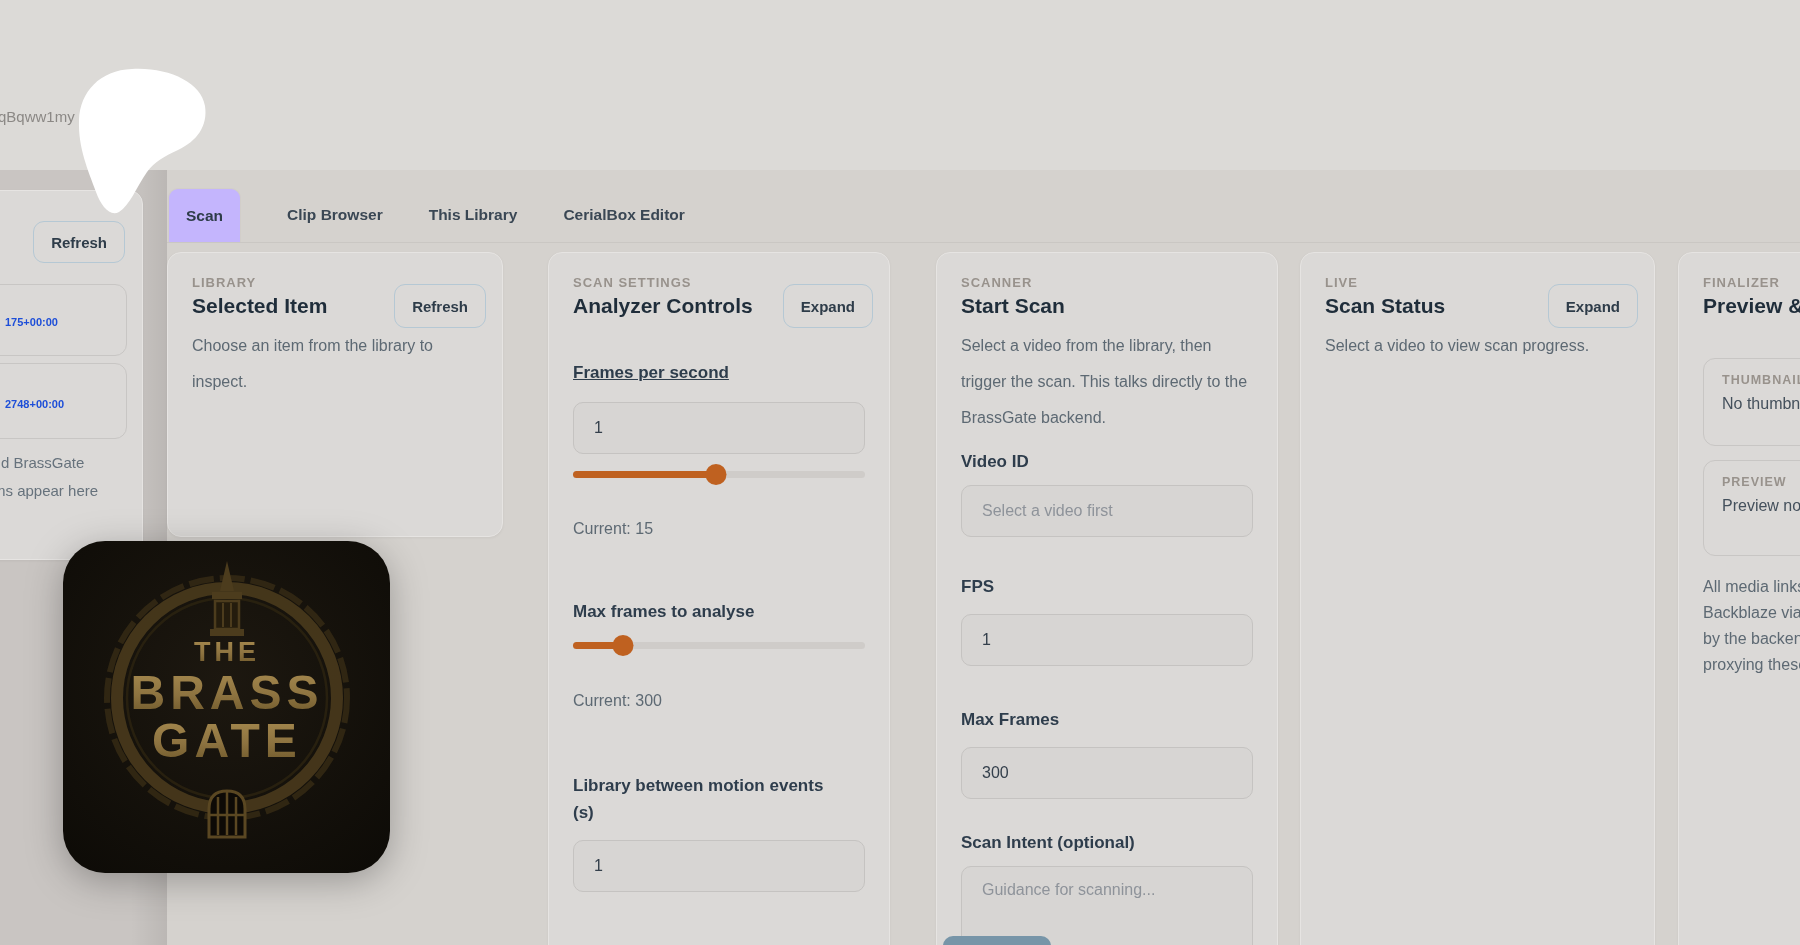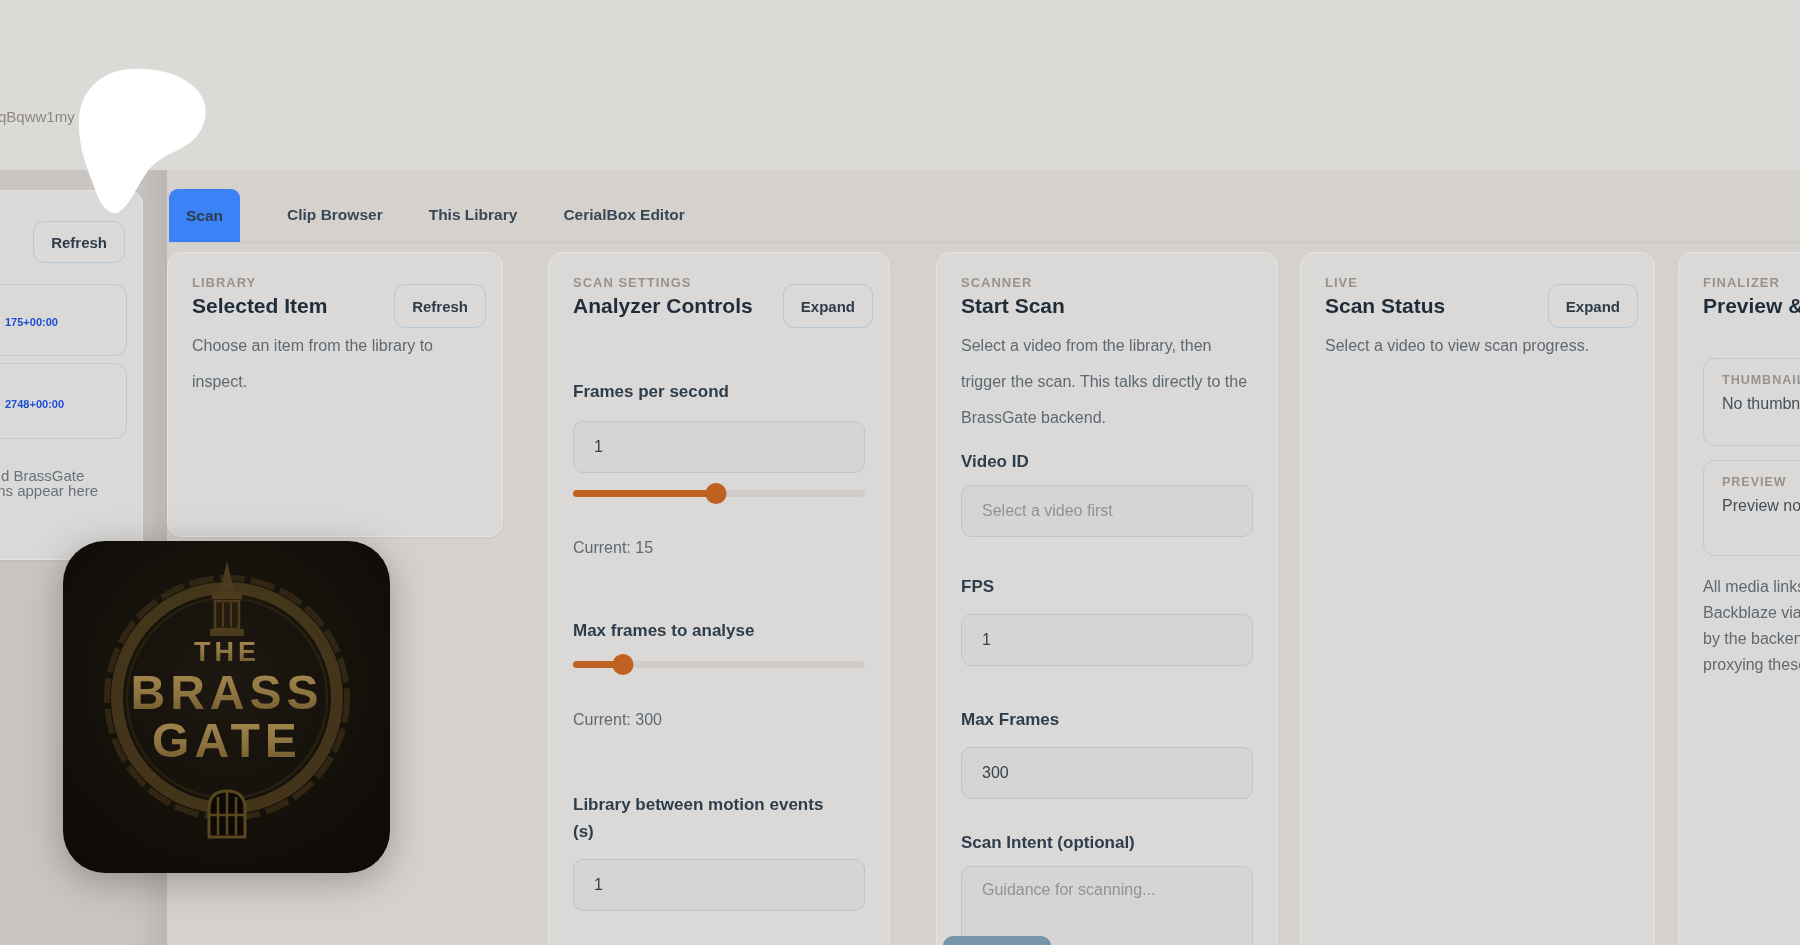--- a/index.html
+++ b/index.html
@@ -39,21 +39,21 @@
   
   .slider{position:relative;height:22px;cursor:pointer;}
   .slider .track{position:absolute;left:0;right:0;top:8px;height:7px;border-radius:4px;background:#cfccc9;}
   .slider .fill{position:absolute;left:0;top:8px;height:7px;border-radius:4px;background:#bf6120;}
   .slider .thumb{position:absolute;top:1px;width:21px;height:21px;border-radius:50%;
     background:#bf6120;transform:translateX(-50%);}
 
   
   .tabs{position:absolute;left:168px;top:188px;height:54px;display:flex;gap:46px;align-items:stretch;}
   .tab{display:flex;align-items:center;font-size:15.5px;font-weight:600;color:#3a4754;cursor:pointer;}
-  .tab.active{background:#3b82f6;border:1px solid #d2cec9;border-bottom:none;
+  .tab.active{background:#c4b5fd;border:1px solid #d2cec9;border-bottom:none;
     border-radius:10px 10px 0 0;padding:0 17px;color:#2e3c49;}
 
   
   .side-card{position:absolute;border:1px solid #c8c6c4;border-radius:12px;background:transparent;}
   .side-ts{position:absolute;font-size:11px;color:#1d4ed8;font-weight:bold;}
   .side-note{position:absolute;font-size:15px;line-height:28px;color:#66727c;}
 
   
   .fin-card{border:1px solid #c8c6c4;border-radius:12px;padding:14px 18px;}
   .fin-card .val{font-size:16px;color:#44505c;margin-top:8px;}
@@ -76,21 +76,21 @@
   <div class="header-frag">qBqww1my</div>
 
   <div class="panel" style="left:-26px;top:190px;width:169px;height:370px;padding:0;">
     <button class="hbtn" style="top:30px;right:17px;height:42px;">
       <span>Refresh</span>
     </button>
     <div class="side-card" style="left:6px;top:93px;width:146px;height:72px;"></div>
     <div class="side-ts" style="left:30px;top:125px;">175+00:00</div>
     <div class="side-card" style="left:6px;top:172px;width:146px;height:76px;"></div>
     <div class="side-ts" style="left:30px;top:207px;">2748+00:00</div>
-    <div class="side-note" style="left:26px;top:258px;margin-top:13px;">d BrassGate</div>
+    <div class="side-note" style="left:26px;top:258px;">d BrassGate</div>
     <div class="side-note" style="left:18px;top:286px;">ms appear here</div>
   </div>
 
   <div class="tabs">
     <div class="tab active">Scan</div>
     <div class="tab">Clip Browser</div>
     <div class="tab">This Library</div>
     <div class="tab">CerialBox Editor</div>
   </div>
   <div class="tab-sep"></div>
@@ -104,21 +104,21 @@
     <div class="pbody" style="width:292px;">Choose an item from the library to inspect.</div>
   </div>
 
   <div class="panel" style="left:548px;top:252px;width:342px;height:740px;">
     <div class="eyebrow">SCAN SETTINGS</div>
     <div class="ptitle">Analyzer Controls</div>
     <button class="hbtn">
       <span>Expand</span>
     </button>
 
-    <div class="field-label" style="margin-top:60px;">Frames per second</div>
+    <div class="field-label" style="margin-top:41px;text-decoration:underline;">Frames per second</div>
     <input class="tinput" style="margin-top: 16px;" value="1">
 
     <div class="slider" style="margin-top:9px;">
       <div class="track"></div>
       <div class="fill" style="width: 49%;"></div>
       <div class="thumb" style="left: 49%;"></div>
     </div>
     <div class="muted" style="margin-top:35px;">Current: 15</div>
 
     <div class="field-label" style="margin-top:60px;">Max frames to analyse</div>

